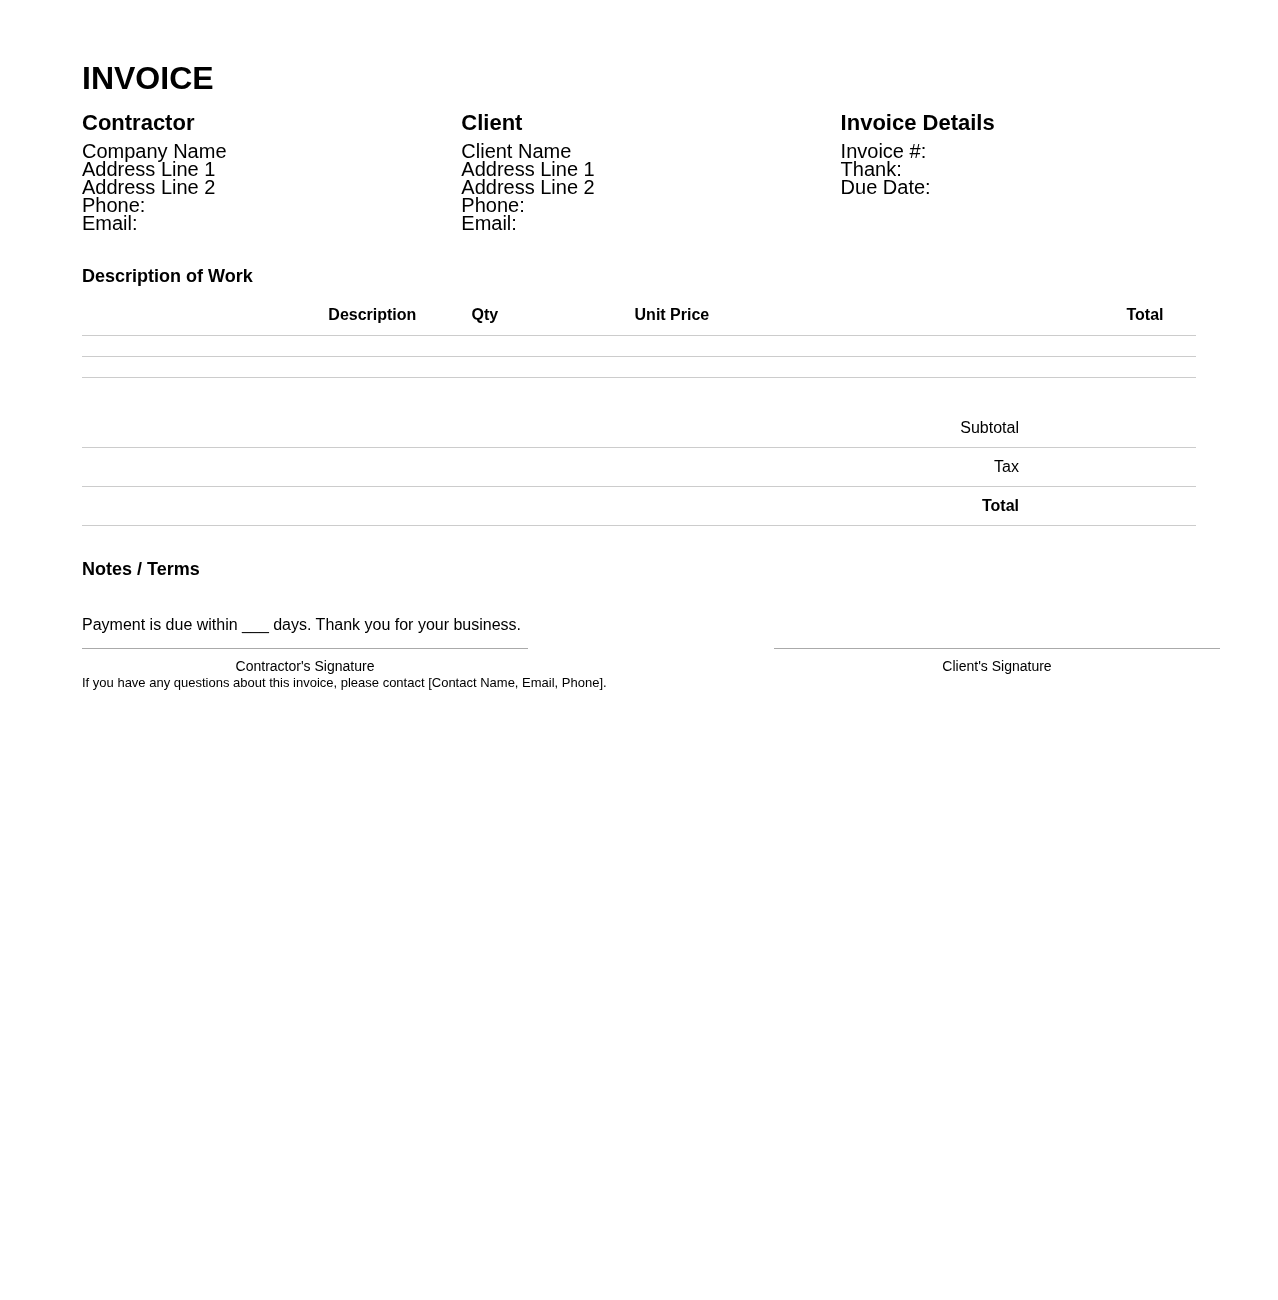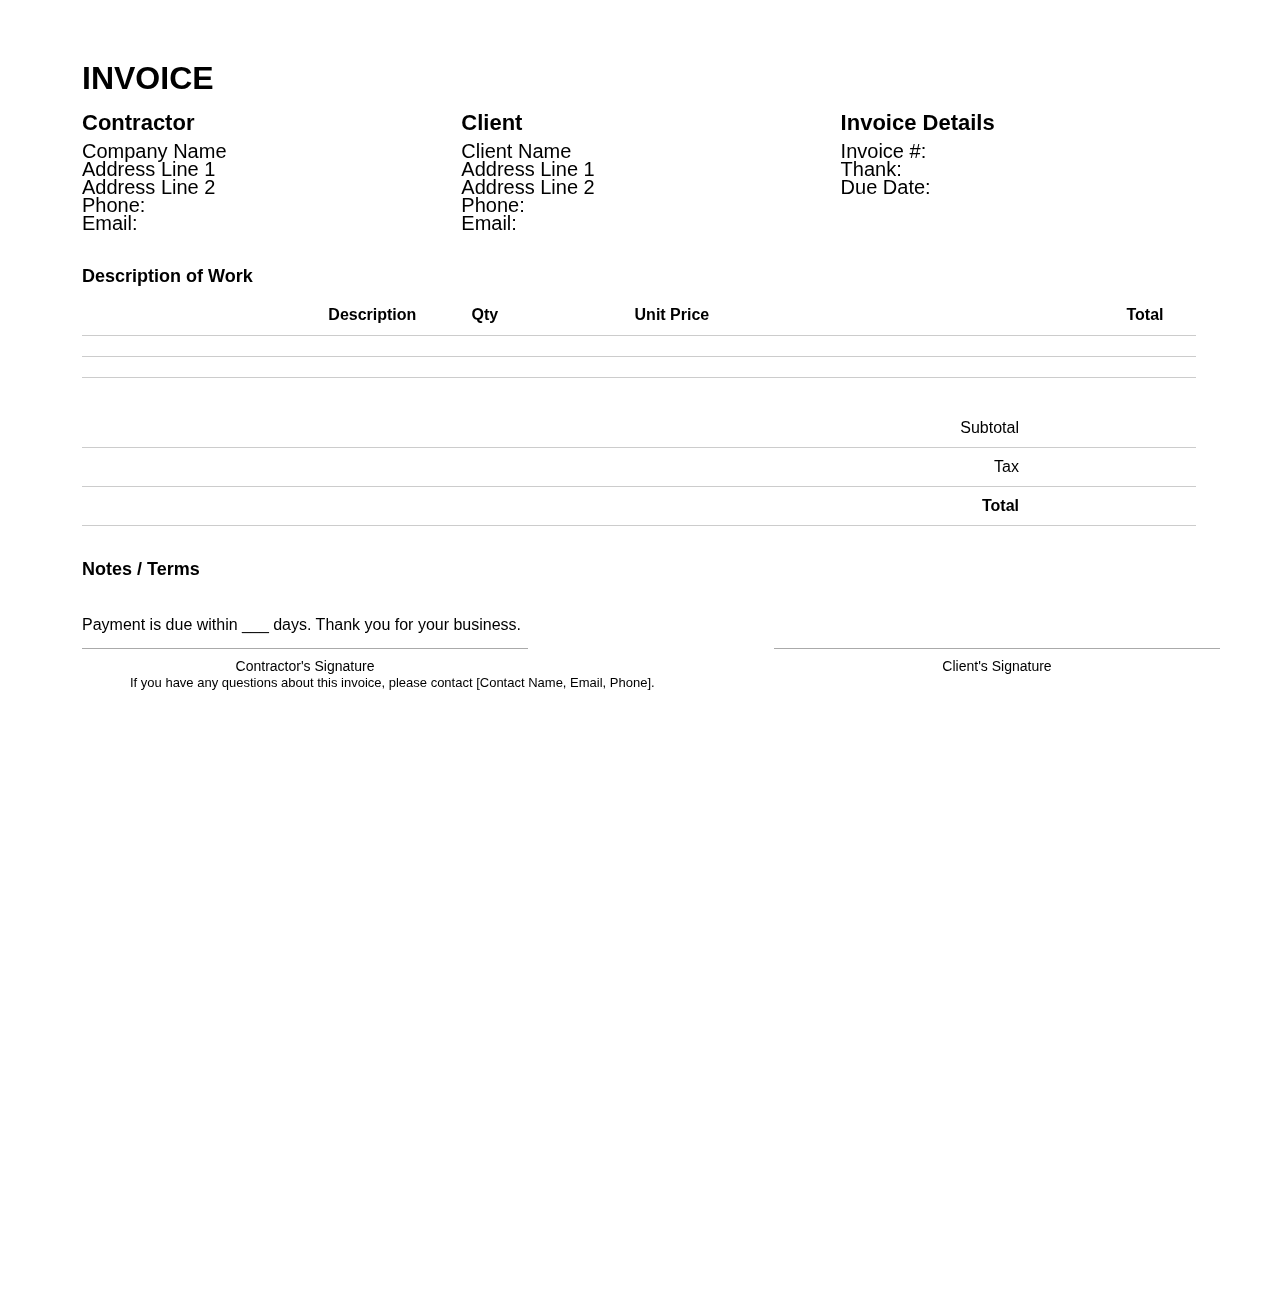--- a/index.html
+++ b/index.html
@@ -113,21 +113,20 @@
       line-height: 18px;
     }
     .sig.left { left: 82px; }
     .sig.right { left: 774px; }
     .footer-text {
       position: absolute;
       left: 82px;
       top: 675px;
       font-size: 13px;
       line-height: 15px;
-      margin-left: 48px;
     }
   </style>
 </head>
 <body>
 
 <div class="page">
 
   <h1 class="title">INVOICE</h1>
 
   <div class="parties">

